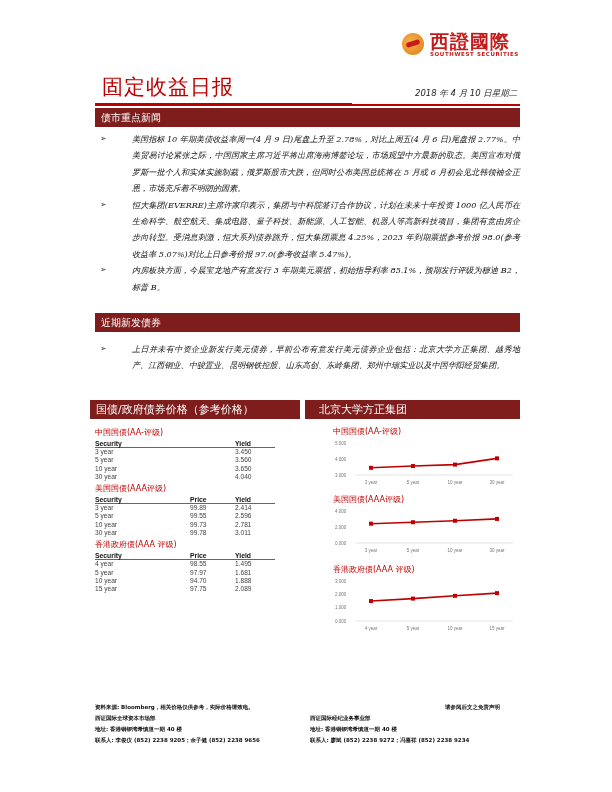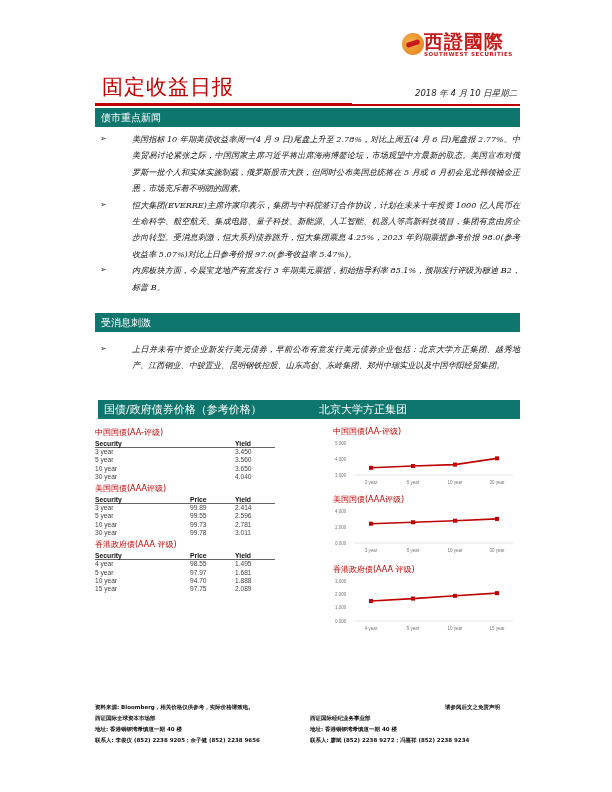--- a/index.html
+++ b/index.html
@@ -1,27 +1,27 @@
 <!DOCTYPE html>
 <html><head>
 <meta charset="utf-8">
 <style>
   * { box-sizing: border-box; margin: 0; padding: 0; }
   body { width: 612px; height: 792px; background: #ffffff; font-family: "DejaVu Serif", serif; color: #111; position: relative; overflow: hidden; }
   .logo { position: absolute; left: 402px; top: 31px; display: flex; align-items: center; }
   .logo-mark { width: 22px; height: 22px; border-radius: 50%; background: radial-gradient(circle at 40% 40%, #f6b24a, #e07a18); position: relative; overflow: hidden; }
   .logo-mark::after { content: ""; position: absolute; left: 4px; top: 8px; width: 14px; height: 5px; border-radius: 3px; background: #c81a1a; transform: rotate(-18deg); }
-  .logo-text { }
+  .logo-text { margin-left: 6px; }
   .logo-cn { font-family: "DejaVu Sans", sans-serif; color: #c61b1b; font-size: 19px; font-weight: bold; letter-spacing: 1px; line-height: 20px; }
   .logo-en { font-family: "DejaVu Sans", sans-serif; color: #c61b1b; font-size: 5.5px; letter-spacing: 0.6px; font-weight: bold; }
   .title { position: absolute; left: 102px; top: 73px; font-family: "DejaVu Sans", sans-serif; color: #c00000; font-size: 21px; letter-spacing: 1px; }
   .date { position: absolute; left: 415px; top: 88px; font-family: "DejaVu Sans", sans-serif; font-size: 8.5px; color: #222; font-style: italic; }
   .rule { position: absolute; left: 95px; top: 104px; width: 425px; height: 2px; background: #c00000; }
   .rule-thin { position: absolute; left: 95px; top: 103px; width: 257px; height: 1px; background: #c00000; }
-  .section-bar { position: absolute; height: 19px; background: #0f766e; color: #fff; font-family: "DejaVu Sans", sans-serif; font-size: 10px; line-height: 19px; padding-left: 6px; }
+  .section-bar { position: absolute; height: 19px; background: #7f1d1d; color: #fff; font-family: "DejaVu Sans", sans-serif; font-size: 10px; line-height: 19px; padding-left: 6px; }
   .bullets { position: absolute; left: 100px; width: 420px; font-size: 8.1px; line-height: 16.4px; }
   .bullet { display: flex; }
   .bullet-mark { width: 32px; flex: none; font-size: 8px; color: #333; font-family: "DejaVu Sans", sans-serif; }
   .bullet-text { flex: 1; text-align: justify; font-style: italic; }
   .tables { position: absolute; left: 95px; top: 425px; width: 180px; font-family: "Liberation Sans", sans-serif; font-size: 6.6px; }
   .tbl-title { color: #c00000; font-size: 8px; font-family: "DejaVu Sans", sans-serif; margin-top: 2px; height: 12px; line-height: 12px; }
   .tbl-head { display: flex; font-weight: bold; border-bottom: 1px solid #666; height: 9px; line-height: 9px; font-size: 6.8px; }
   .tbl-row { display: flex; height: 8.3px; line-height: 8.3px; color: #444; }
   .c-sec { width: 95px; } .c-price { width: 45px; } .c-yield { width: 40px; }
   .c-wide { width: 140px; }
@@ -57,30 +57,30 @@
   <div class="bullet">
     <span class="bullet-mark">➢</span>
     <span class="bullet-text">恒大集团(EVERRE)主席许家印表示，集团与中科院签订合作协议，计划在未来十年投资 1000 亿人民币在生命科学、航空航天、集成电路、量子科技、新能源、人工智能、机器人等高新科技项目，集团有意由房企步向转型。受消息刺激，恒大系列债券跳升，恒大集团票息 4.25%，2023 年到期票据参考价报 98.0(参考收益率 5.07%)对比上日参考价报 97.0(参考收益率 5.47%)。</span>
   </div>
   <div class="bullet">
     <span class="bullet-mark">➢</span>
     <span class="bullet-text">内房板块方面，今晨宝龙地产有意发行 3 年期美元票据，初始指导利率 85.1%，预期发行评级为穆迪 B2，标普 B。</span>
   </div>
 </div>
 
-<div class="section-bar" style="left:95px; top:313px; width:425px;">受消息刺激</div>
+<div class="section-bar" style="left:95px; top:313px; width:425px;">近期新发债券</div>
 
 <div class="bullets" style="top:341px;">
   <div class="bullet">
     <span class="bullet-mark">➢</span>
     <span class="bullet-text">上日并未有中资企业新发行美元债券，早前公布有意发行美元债券企业包括：北京大学方正集团、越秀地产、江西铜业、中骏置业、昆明钢铁控股、山东高创、东岭集团、郑州中瑞实业以及中国华阳经贸集团。</span>
   </div>
 </div>
 
-<div class="section-bar" style="left:98px; top:400px; width:210px; font-size:11px;">国债/政府债券价格（参考价格）</div>
+<div class="section-bar" style="left:90px; top:400px; width:210px; font-size:11px;">国债/政府债券价格（参考价格）</div>
 <div class="section-bar" style="left:305px; top:400px; width:215px; font-size:11px; padding-left:14px;">北京大学方正集团</div>
 
 <div class="tables">
   <div class="tbl-title">中国国债(AA-评级)</div>
   <div class="tbl-head">
     <span class="c-wide">Security</span>
     <span class="c-yield">Yield</span>
   </div>
   <div class="tbl-row">
       <span class="c-wide">3 year</span>

